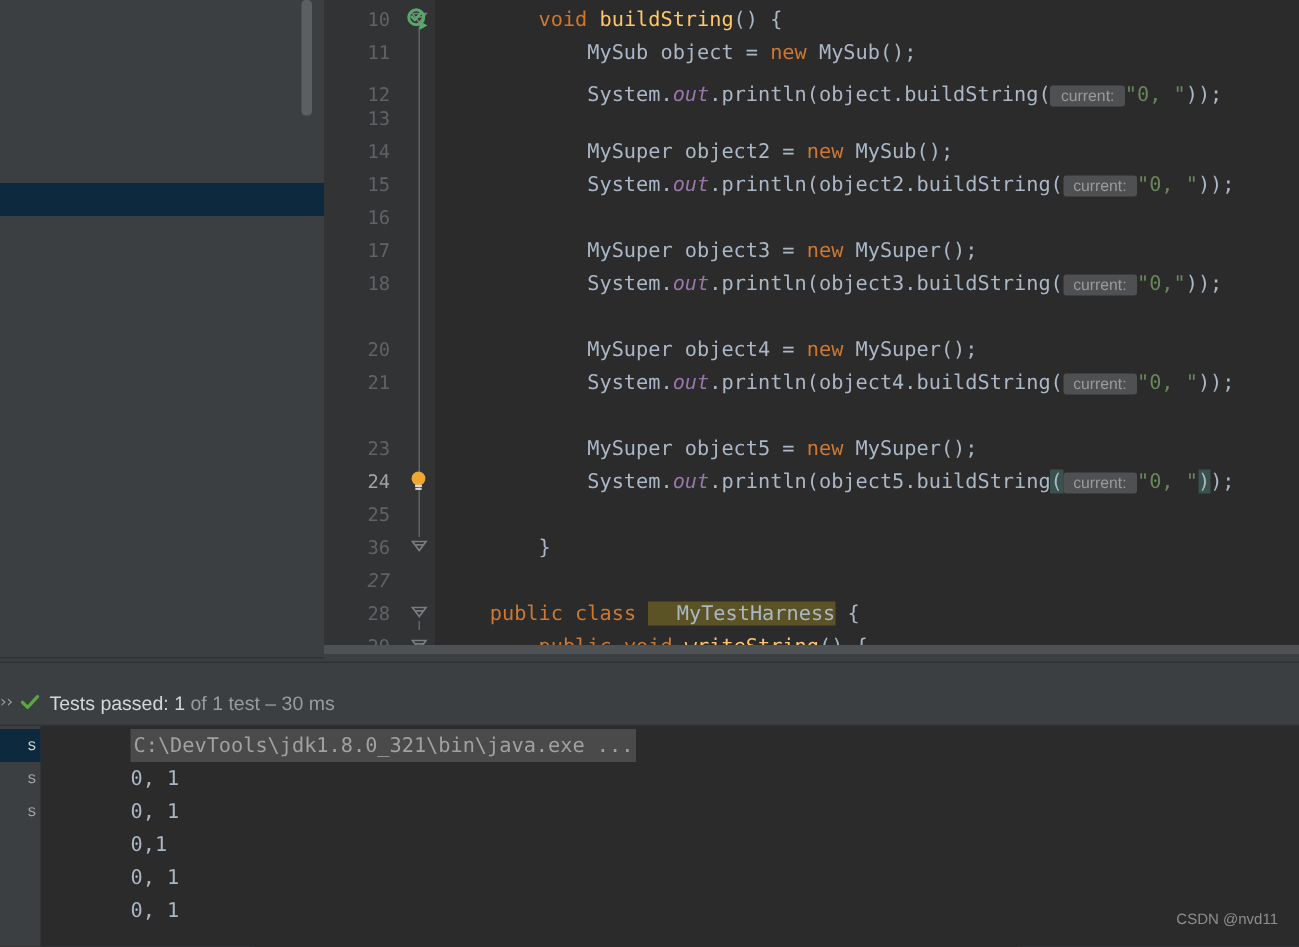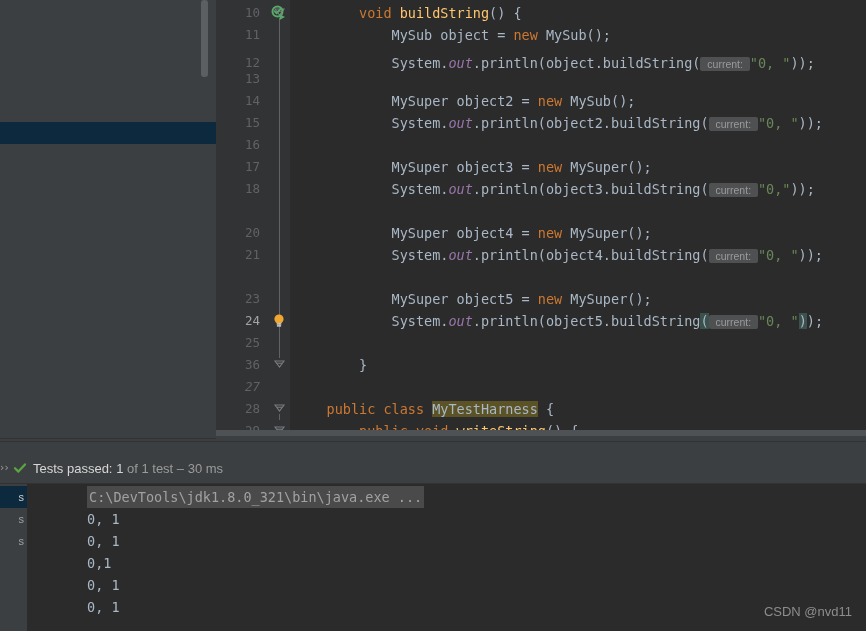--- a/index.html
+++ b/index.html
@@ -60,21 +60,21 @@
   .kw{color:#cc7832;}
   .fn{color:#ffc66d;}
   .str{color:#6a8759;}
   .fld{color:#9876aa;font-style:italic;}
   .hintbadge{
     background:#4f5052;color:#9b9b9b;
     font-family:"Liberation Sans", sans-serif;font-size:10.5px;
     padding:1px 4px;border-radius:2px;
   }
   .brk{background:#3b514d;}
-  .hl-sym{background:#5b5326;}
+  .hl-sym{background:#5b5326;padding-left:19px;}
 
   
   .fold-line{
     position:absolute;left:9px;width:1px;background:#606366;
   }
   .fold-box{
     position:absolute;left:3px;width:13px;height:13px;
     box-sizing:border-box;
   }
   .fold-box svg{display:block;}
@@ -129,21 +129,21 @@
   .tree-item.sel{background:#0d293e;color:#cfcfcf;}
   .console-lines{position:absolute;left:27px;top:0;right:0;bottom:0;}
   .cline{
     position:absolute;left:44px;height:22px;line-height:22px;
     font-family:"DejaVu Sans Mono", monospace;font-size:13.5px;
     color:#a9b7c6;white-space:pre;margin-left:16px;
   }
   .cline.cmd{color:#a1a1a1;background:#4a4a4a;padding:0 2px;}
   .watermark{
     position:absolute;right:14px;bottom:12px;
-    font-size:13px;color:#8d8d8d;
+    font-size:10px;color:#8d8d8d;
     font-family:"Liberation Sans", sans-serif;
   }
 </style>
 </head>
 <body>
 
 <div id="app">
 
   <div class="left-panel">
     <div id="proj-rows">

